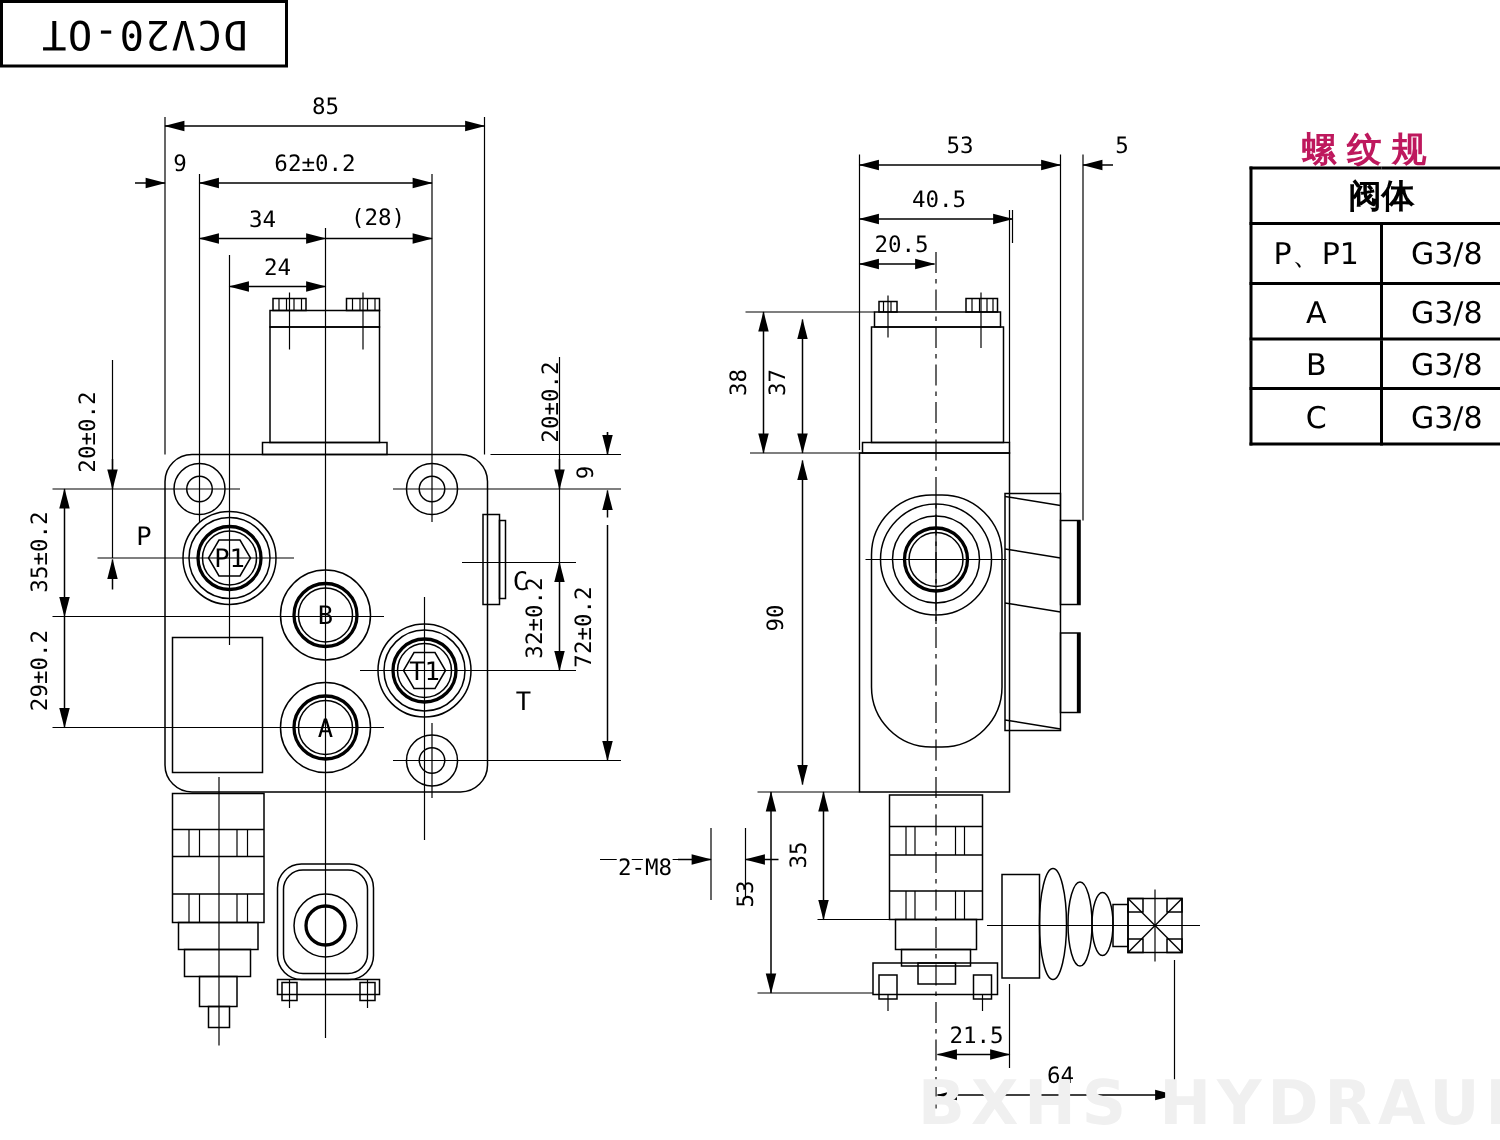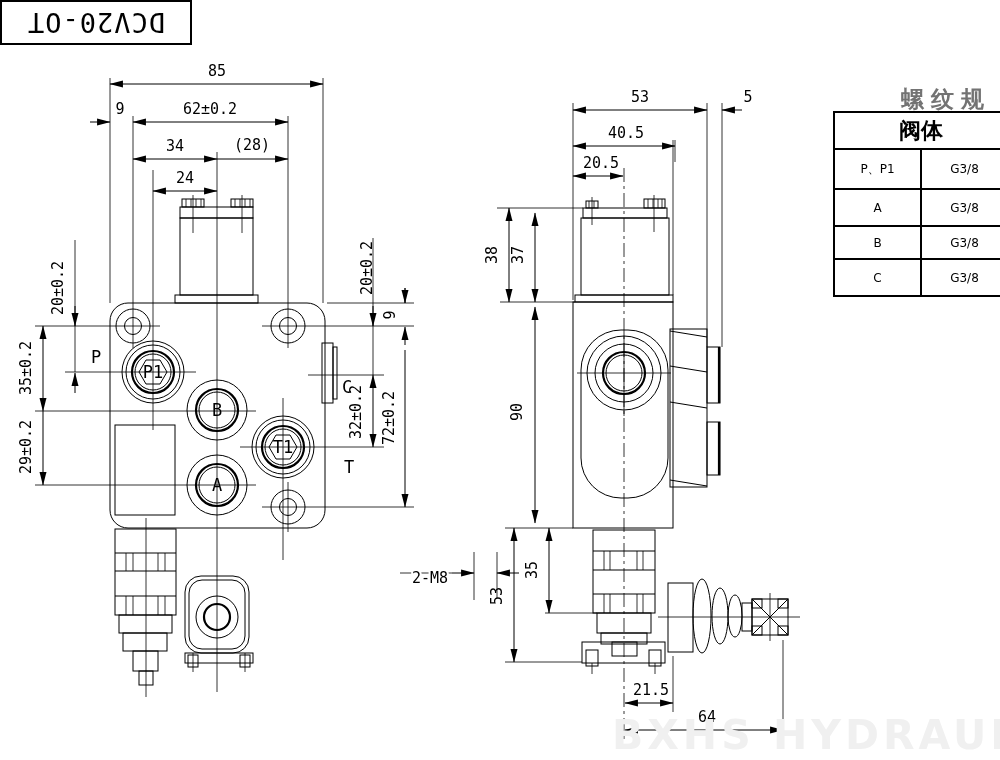--- a/index.html
+++ b/index.html
@@ -1,26 +1,26 @@
 <!DOCTYPE html>
 <html><head>
 <meta charset="utf-8">
 <style>
   html,body{margin:0;padding:0;background:#fff;}
   #sheet{position:relative;width:1000px;height:760px;background:#fff;overflow:hidden;
          font-family:"DejaVu Sans Mono","Liberation Mono",monospace;}
   #titleblock{position:absolute;left:0;top:0;width:192px;height:45px;border:2px solid #000;
               display:flex;align-items:center;justify-content:center;box-sizing:border-box;}
   #titleblock span{transform:rotate(180deg);font-size:27px;letter-spacing:1px;color:#000;}
-  #tabletitle{position:absolute;left:901px;top:84px;font-size:23px;letter-spacing:7px;
-              white-space:nowrap;color:#737373;font-family:"DejaVu Sans",sans-serif;font-weight:bold;}
+  #tabletitle{position:absolute;left:868px;top:84px;font-size:23px;letter-spacing:7px;
+              white-space:nowrap;color:#be185d;font-family:"DejaVu Sans",sans-serif;font-weight:bold;}
   #spec{position:absolute;left:833px;top:111px;width:176px;border-collapse:collapse;
         table-layout:fixed;color:#000;}
   #spec td{border:2px solid #000;text-align:center;vertical-align:middle;
-           font-family:"DejaVu Sans",sans-serif;font-size:12px;padding:0;overflow:hidden;}
+           font-family:"DejaVu Sans",sans-serif;font-size:20px;padding:0;overflow:hidden;}
   #spec td.cn{font-size:22px;font-weight:bold;}
   #watermark{position:absolute;left:612px;top:711px;font-size:41px;font-weight:bold;
              letter-spacing:4px;color:#f0f0f0;white-space:nowrap;
              font-family:"DejaVu Sans",sans-serif;}
   svg{position:absolute;left:0;top:0;}
   .ln{stroke:#000;stroke-width:1;fill:none;}
   .tn{stroke:#000;stroke-width:0.8;fill:none;}
   .b2{stroke:#000;stroke-width:2.2;fill:none;}
   .cl{stroke:#000;stroke-width:0.8;fill:none;stroke-dasharray:14 4 3 4;}
   .hatch{stroke:#000;stroke-width:1;fill:none;}

